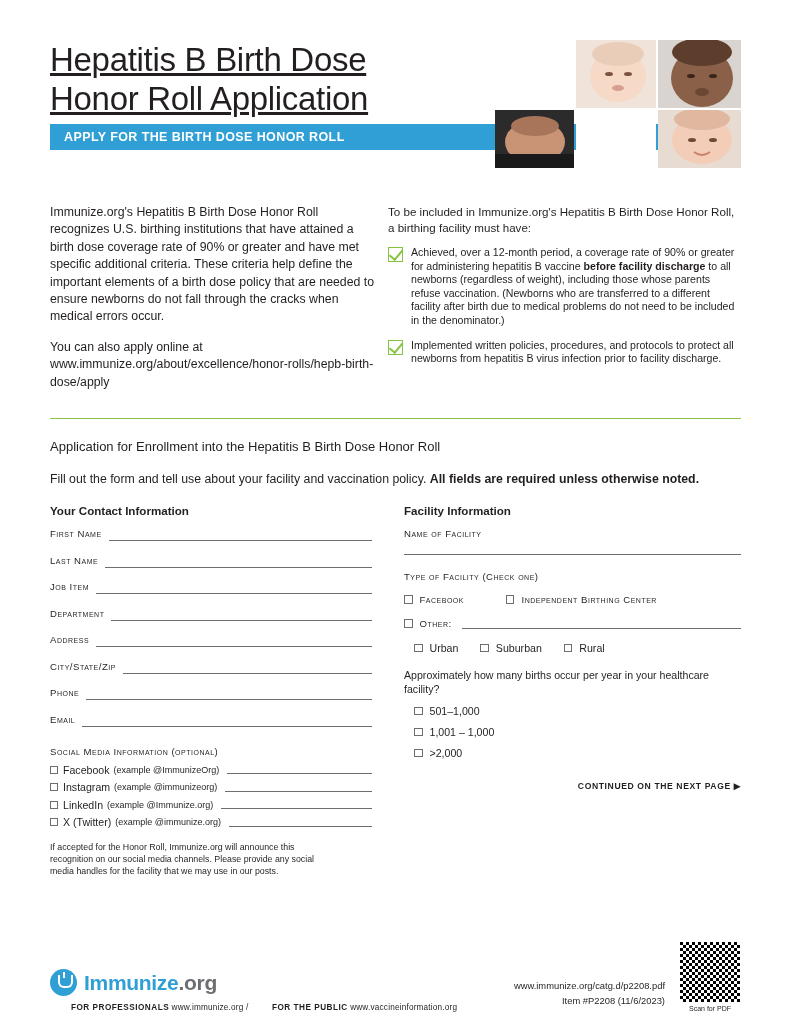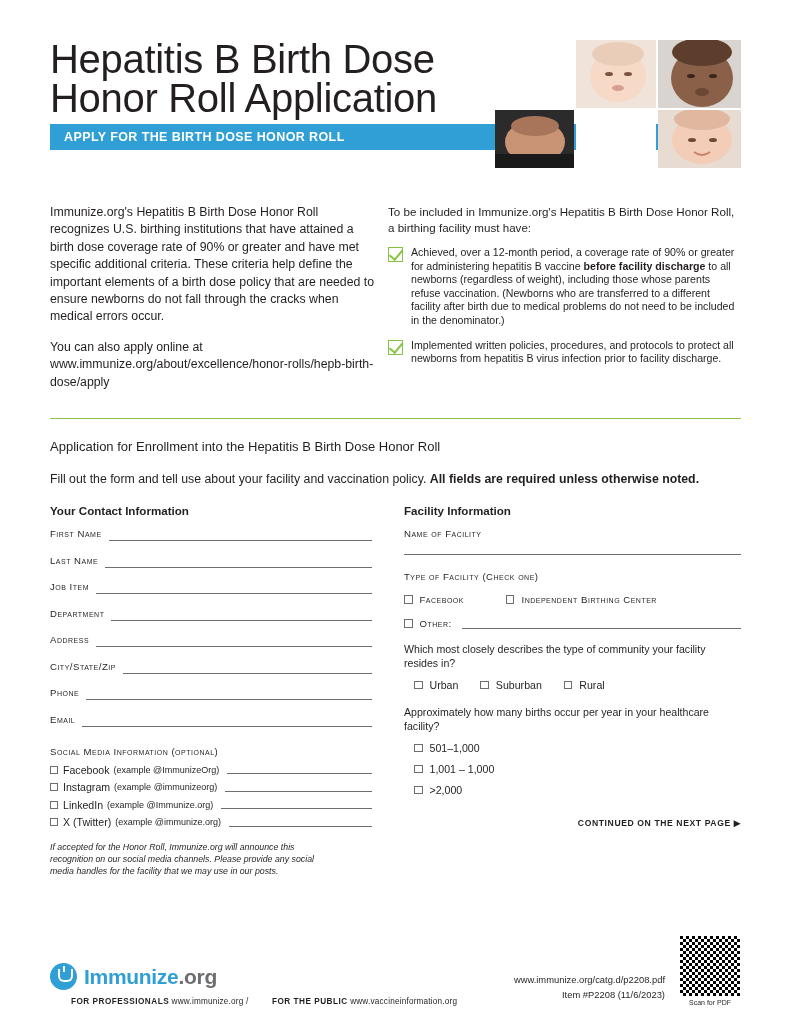--- a/index.html
+++ b/index.html
@@ -19,27 +19,28 @@
     height: 1024px;
     padding: 34px 50px 0 50px;
   }
 
   
   .header {
     position: relative;
     height: 148px;
   }
   .title {
-    font-size: 40px;
+    font-size: 33px;
     line-height: 39px;
     font-weight: normal;
     letter-spacing: -0.3px;
     margin: 6px 0 0 0;
     width: 420px;
     color: #231f20;
+    text-decoration: underline;
   }
   .photo-strip {
     position: absolute;
     right: 0;
     top: 0;
     width: 246px;
     height: 128px;
   }
   .photo {
     position: absolute;
@@ -190,21 +191,20 @@
   .sline {
     flex: 1;
     border-bottom: 1px solid #6d6e71;
     height: 9px;
     margin-left: 8px;
     min-width: 60px;
   }
   .note {
     font-size: 8.8px;
     line-height: 12px;
-    font-style: italic;
     margin-top: 13px;
     width: 270px;
   }
 
   
   .r-label {
     font-size: 9.6px;
     font-variant: small-caps;
     letter-spacing: 0.5px;
     margin-bottom: 5px;
@@ -261,21 +261,21 @@
     letter-spacing: 0.6px;
     font-weight: bold;
     margin-top: 22px;
   }
 
   
   .footer {
     position: absolute;
     left: 50px;
     right: 50px;
-    bottom: 18px;
+    bottom: 12px;
     display: flex;
     align-items: flex-end;
     justify-content: space-between;
   }
   .brand { display: flex; flex-direction: column; }
   .brand-row { display: flex; align-items: center; }
   .logo-mark {
     width: 27px; height: 27px;
     border-radius: 50%;
     background: #2f9fd5;
@@ -495,21 +495,20 @@
         <span class="obox"></span>
         <span class="otext-sc">Independent Birthing Center</span>
       </div>
 
       <div class="opt-row">
         <span class="obox"></span>
         <span class="otext-sc">Other:</span>
         <span class="other-line"></span>
       </div>
 
-      <div class="q">Which most closely describes the type of community your facility resides in?</div>
       <div class="inline-opts">
         <span class="opt-row">
           <span class="obox"></span>
           <span class="otext">Urban</span>
         </span>
         <span class="opt-row">
           <span class="obox"></span>
           <span class="otext">Suburban</span>
         </span>
         <span class="opt-row">

